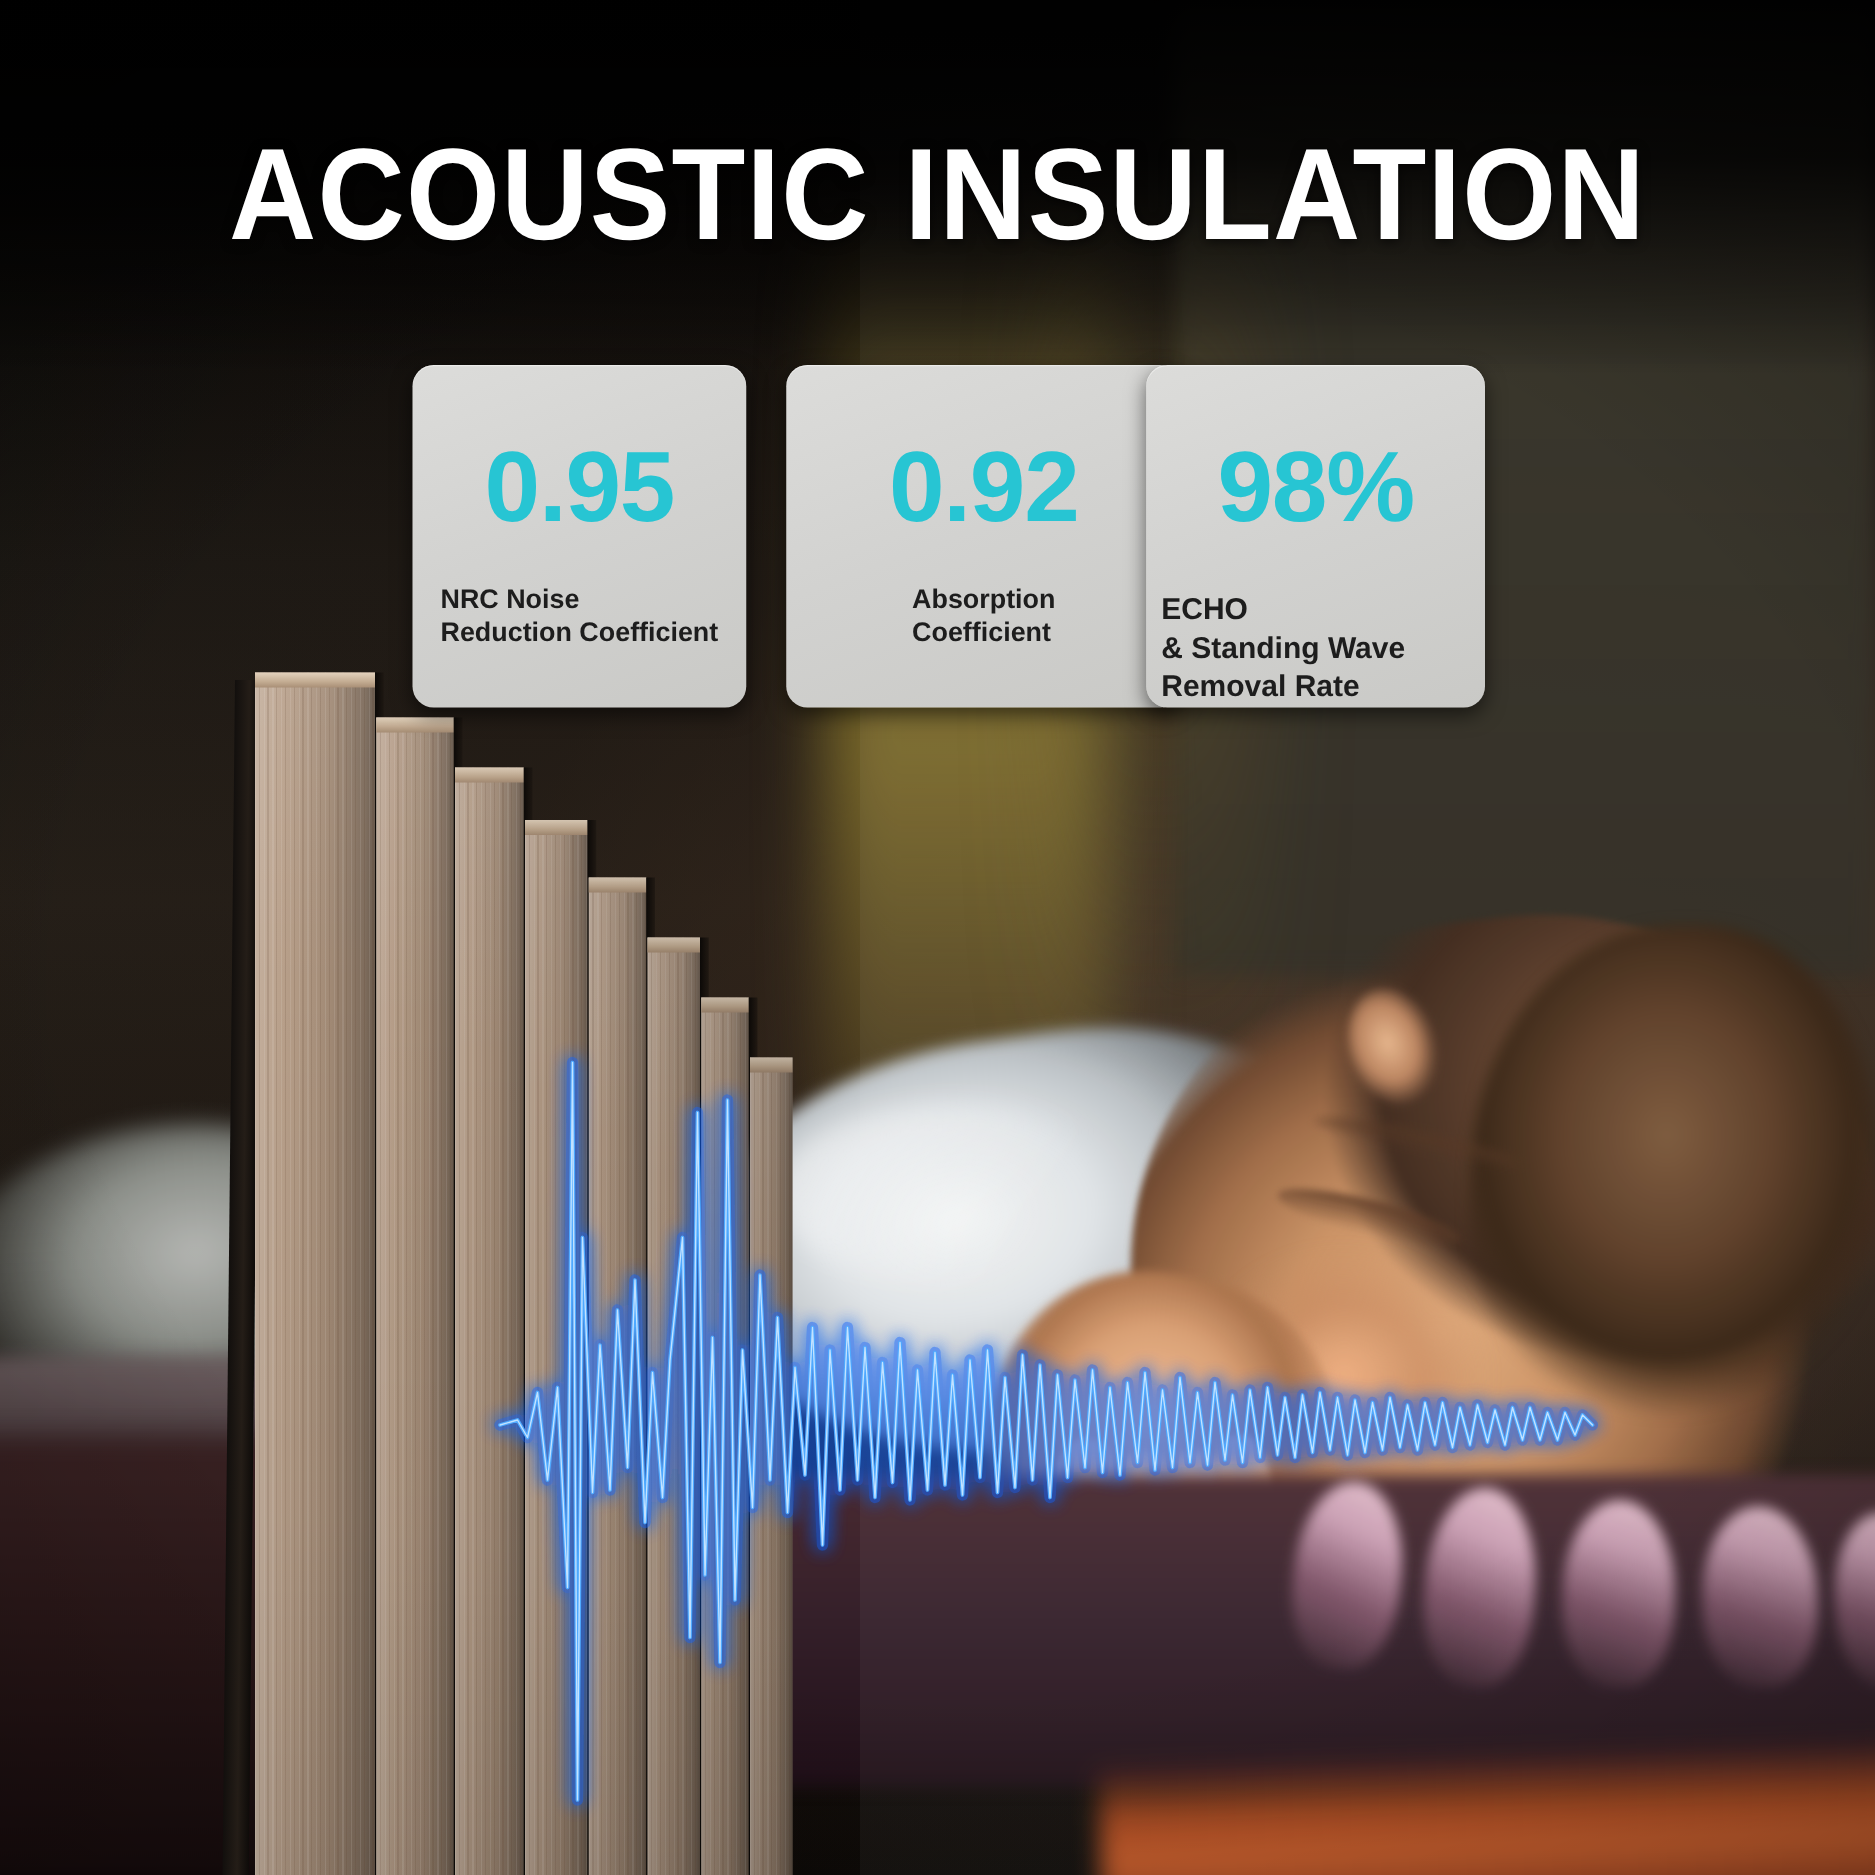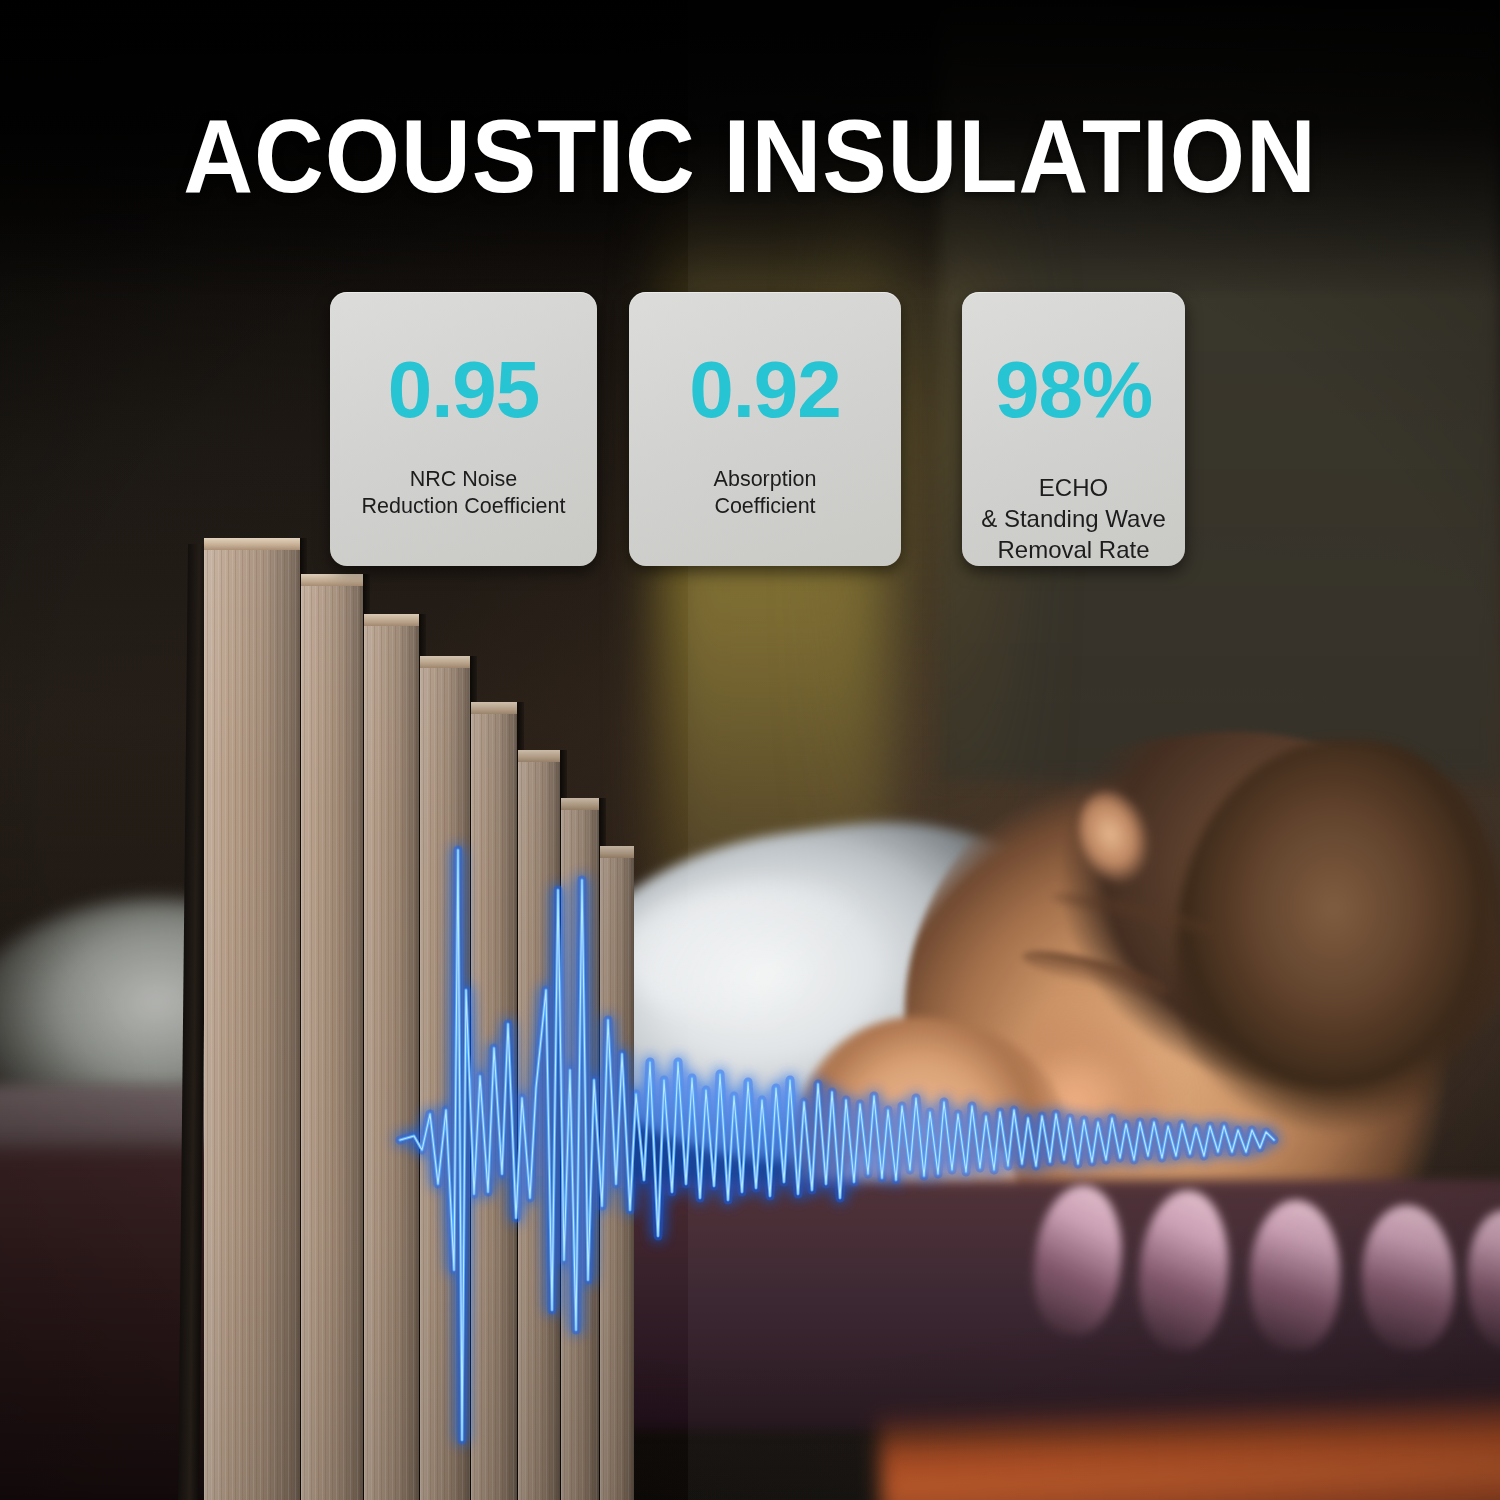--- a/index.html
+++ b/index.html
@@ -188,36 +188,36 @@
   #cards{position:absolute;left:330px;top:292px;width:876px;height:274px;}
   .card{
     position:absolute;top:0;height:274px;
     background:linear-gradient(160deg,#dcdcda 0%,#d2d2d0 48%,#c9c9c6 100%);
     border-radius:17px;
     box-shadow:0 6px 16px rgba(0,0,0,.55), 0 1px 0 rgba(255,255,255,.45) inset;
     display:flex;flex-direction:column;align-items:center;justify-content:flex-start;
     padding:0 12px;box-sizing:border-box;
   }
   .card-1{left:0;width:267px;}
-  .card-2{left:299px;width:272px;}
-  .card-3{left:632px;width:223px;}
+  .card-2{left:299px;width:316px;}
+  .card-3{left:587px;width:271px;}
   .card .value{
     font-weight:700;
     font-size:80px;
     line-height:1;
     letter-spacing:-1px;
     color:#27c5d3;
     margin-top:58px;
     white-space:nowrap;
   }
   .card .label{
     margin-top:36px;
-    text-align:center;
+    text-align:left;
     color:#1d1d1d;
-    font-weight:400;
+    font-weight:700;
     font-size:21.5px;
     line-height:1.27;
     white-space:pre-line;
   }
   .card-3 .label{font-size:24px;line-height:1.3;margin-top:42px;}
 
   
   #title{
     position:absolute;left:0;top:104px;width:1500px;
     text-align:center;

